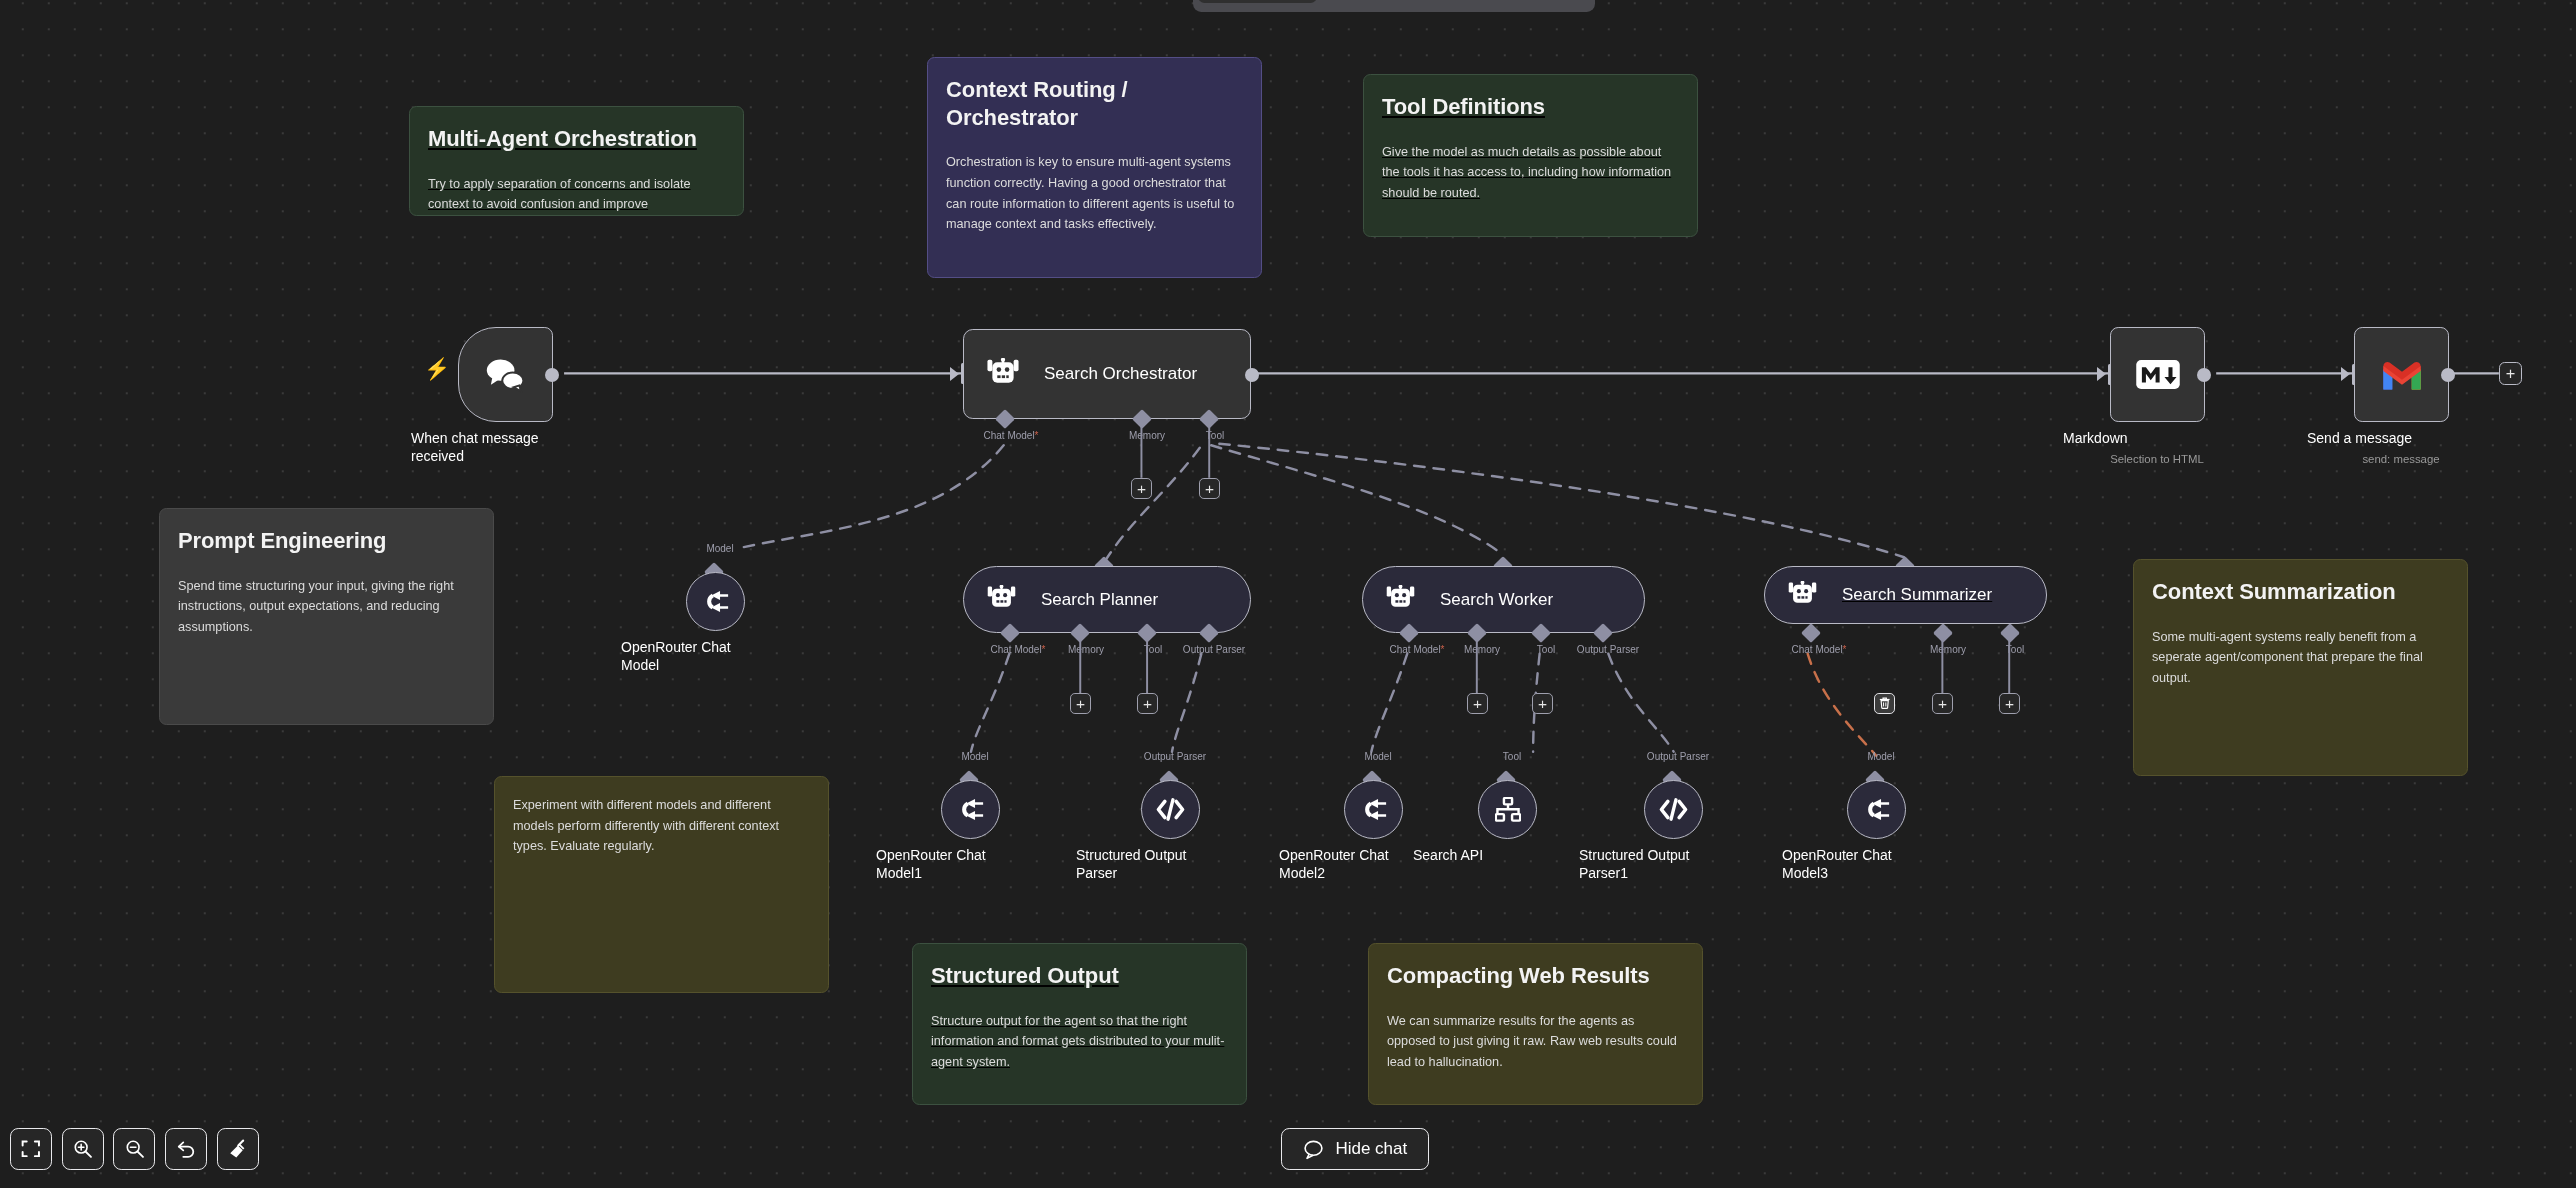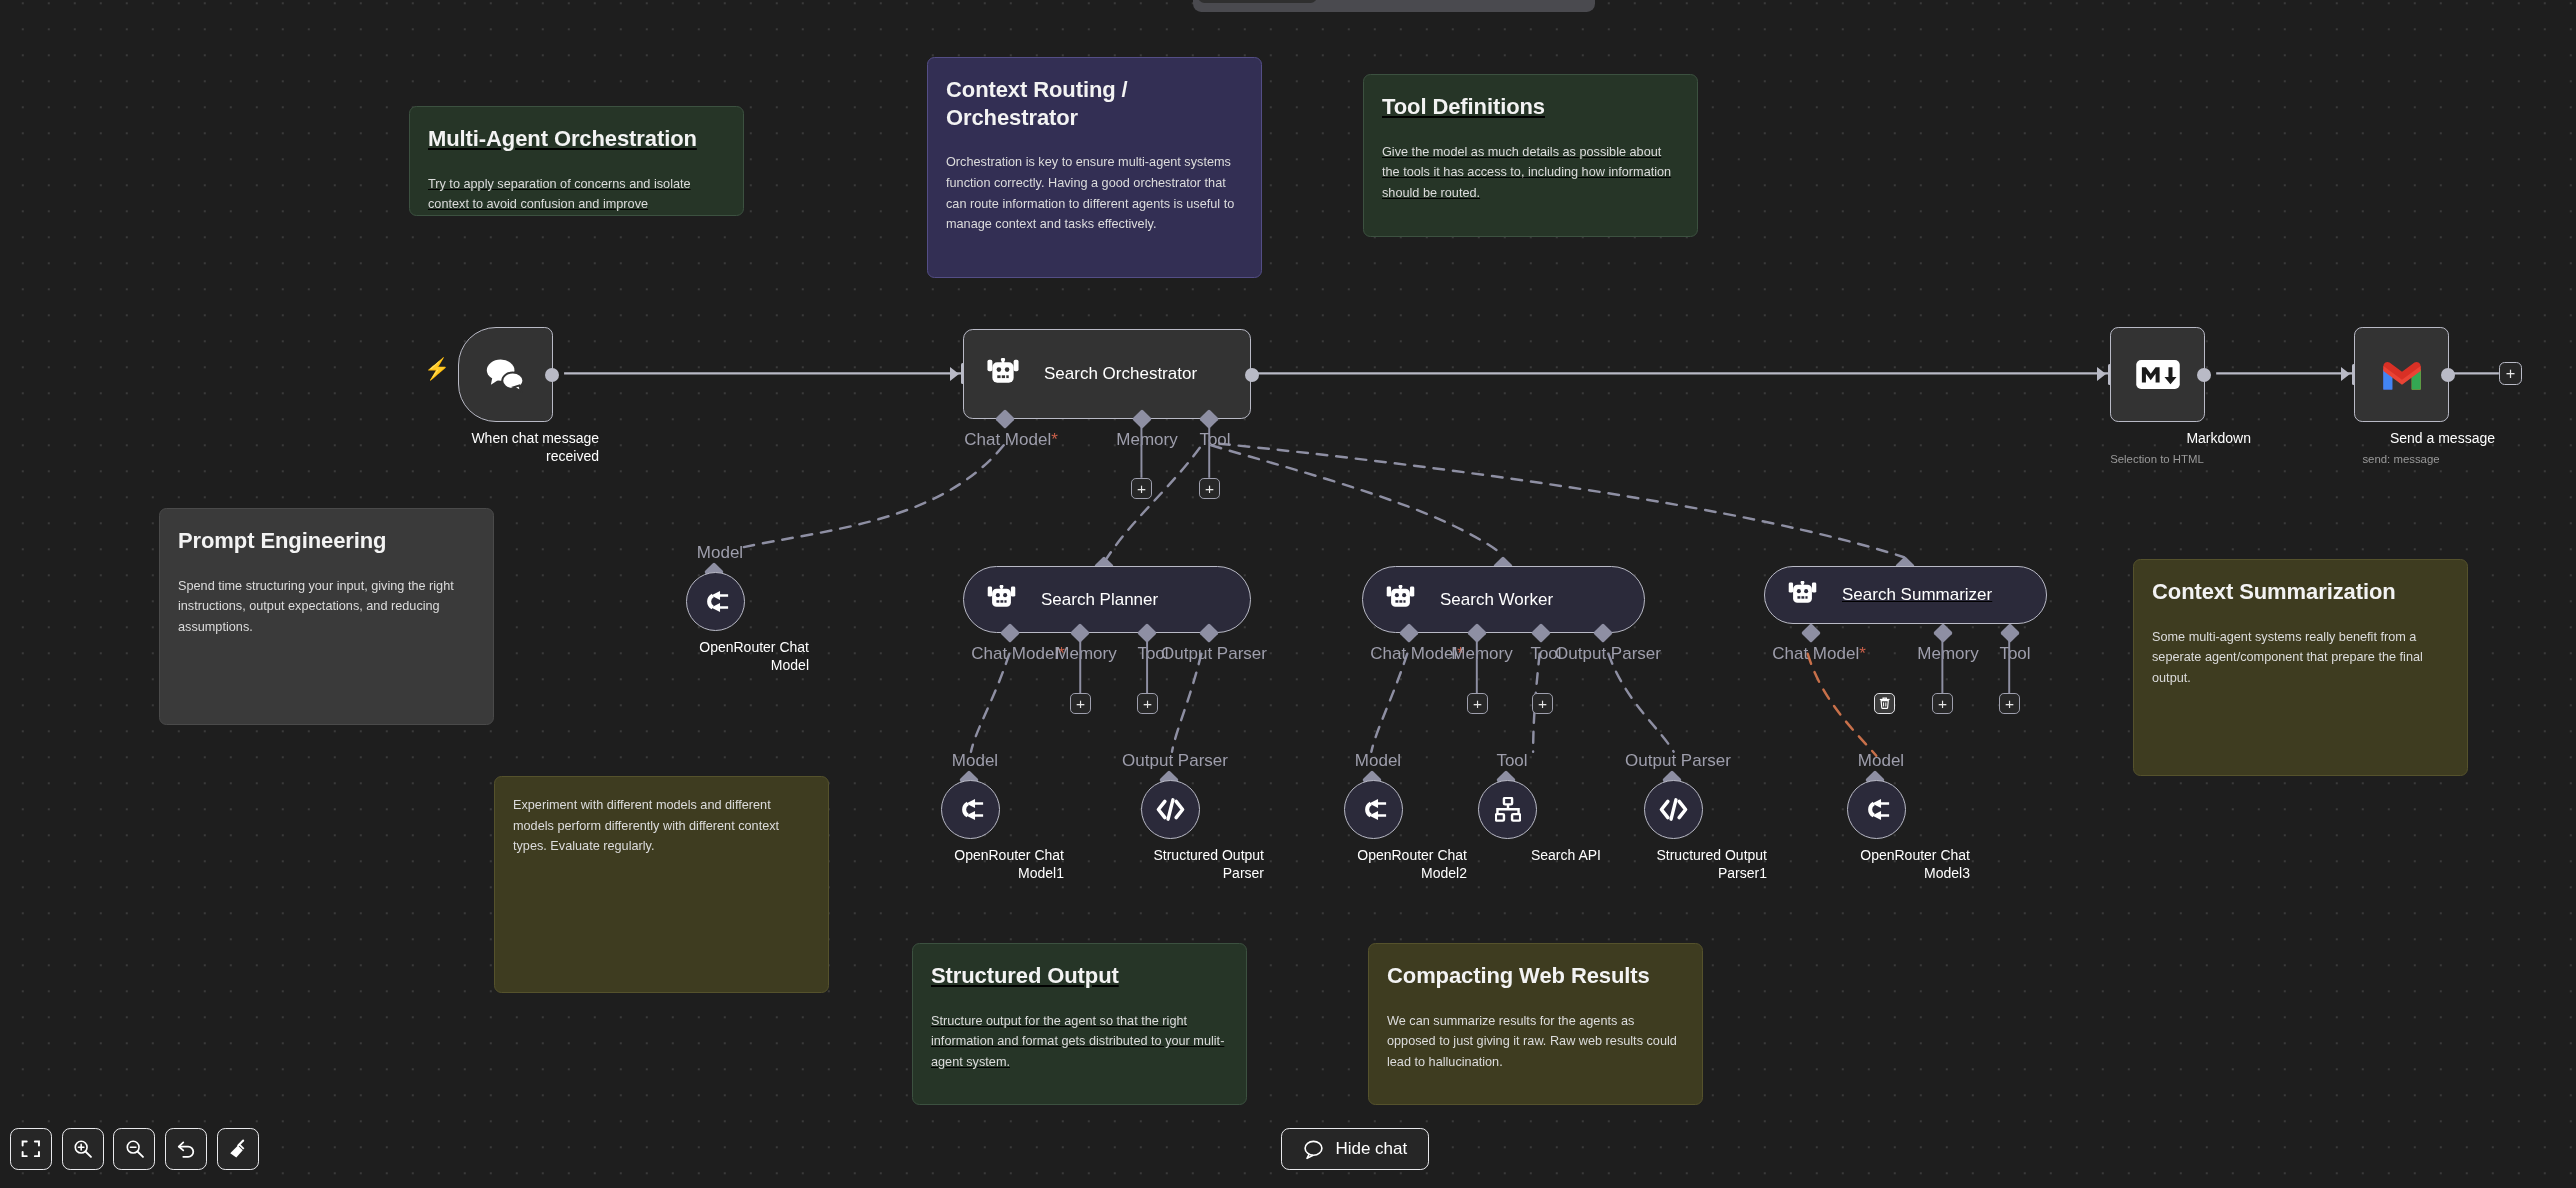--- a/index.html
+++ b/index.html
@@ -72,21 +72,21 @@
     width: 56px; height: 56px;
     background: #2b2a3a;
     border: 1.6px solid #b9bac6;
     border-radius: 50%;
     display: flex; align-items: center; justify-content: center;
   }
 
   .node-caption {
     position: absolute;
     left: 50%; transform: translateX(-50%);
-    text-align: right;
+    text-align: left;
     color: #ffffff;
     font-size: 14px;
     line-height: 1.25;
     white-space: pre-line;
     width: 188px;
   }
   .node-subcaption {
     position: absolute;
     left: 50%; transform: translateX(-50%);
     text-align: center;
@@ -114,21 +114,21 @@
   
   .diamond {
     position: absolute;
     width: 14px; height: 14px;
     background: #8e8fa3;
     transform: rotate(45deg);
     border-radius: 1.6px;
   }
   .port-label {
     position: absolute;
-    font-size: 17px;
+    font-size: 10px;
     color: #9e9eac;
     white-space: nowrap;
     transform: translateX(-50%);
     padding-left: 12px;
   }
   .port-label .req { color: #c9604a; }
 
   .plus-btn {
     position: absolute;
     width: 21px; height: 21px;

